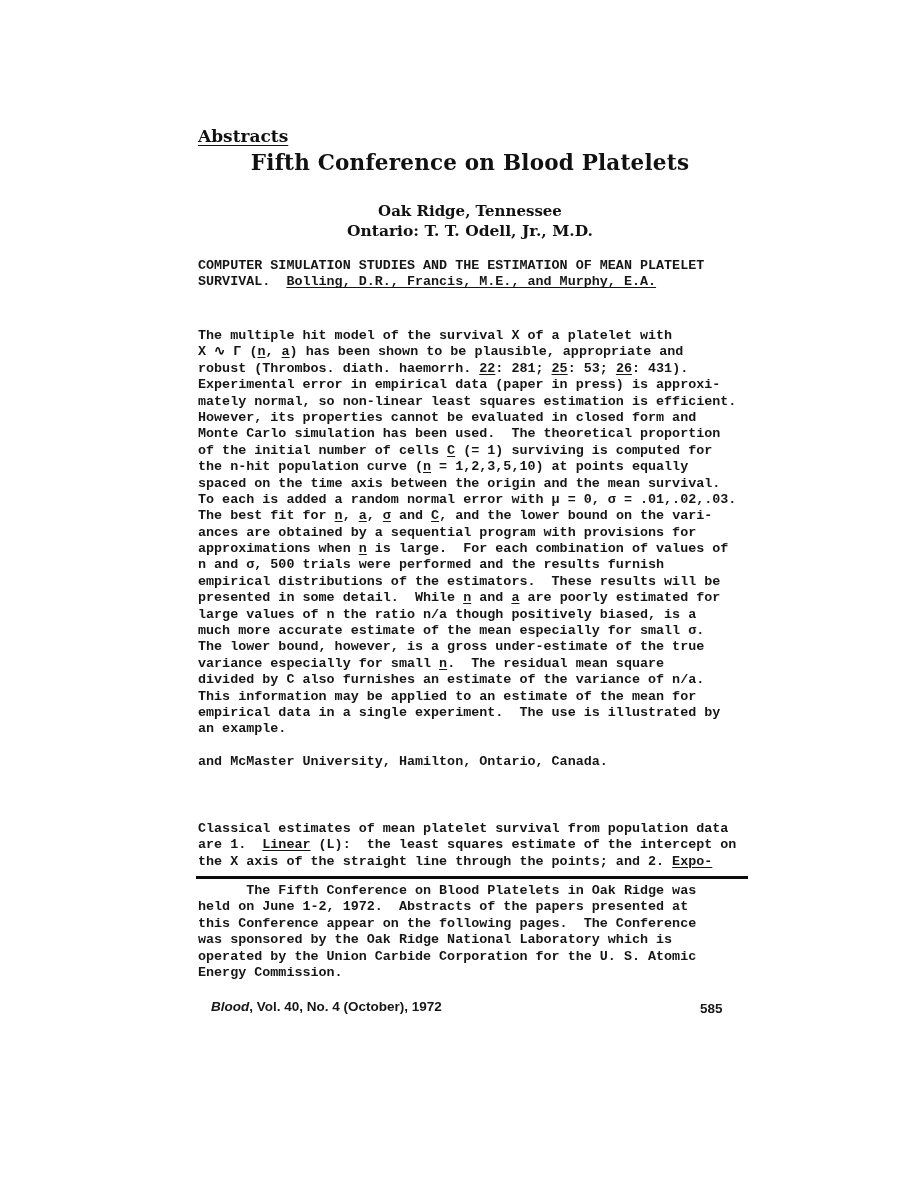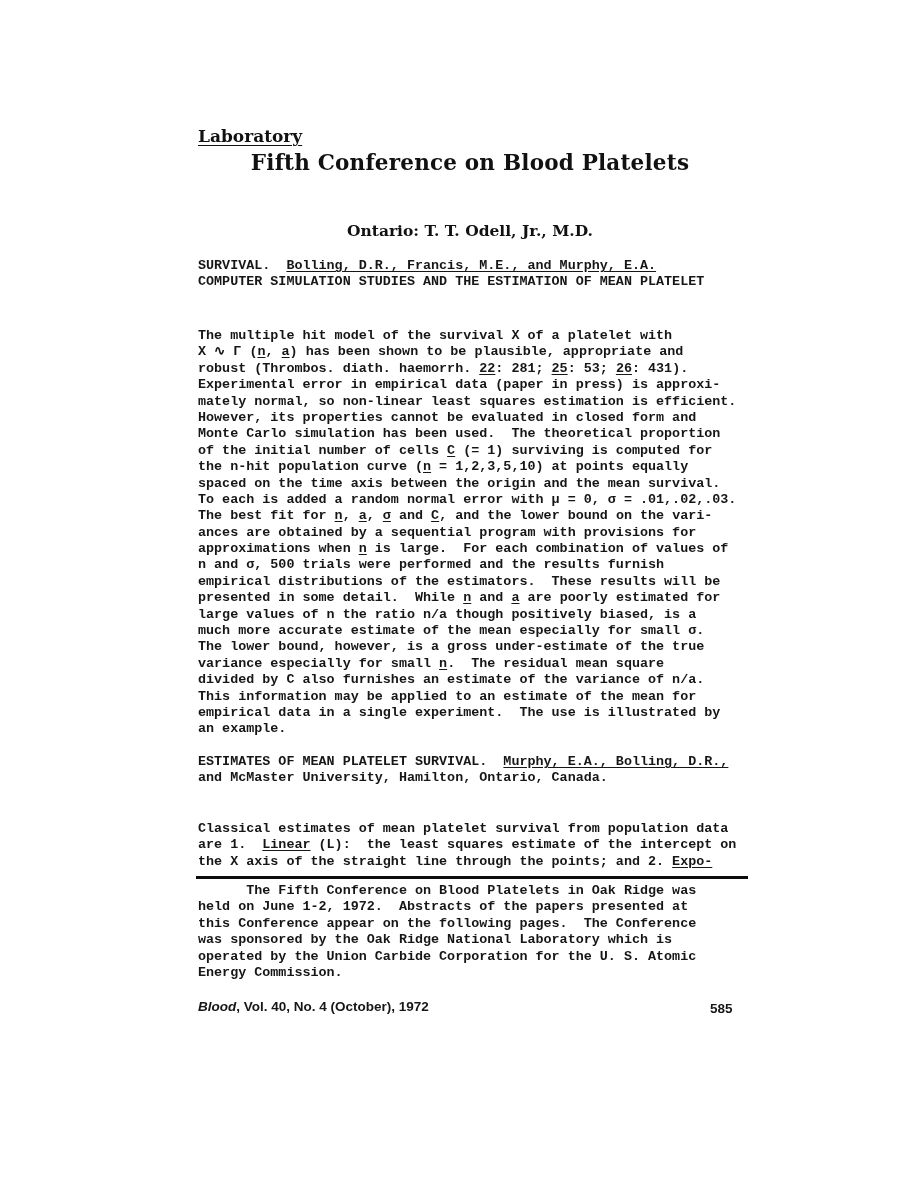--- a/index.html
+++ b/index.html
@@ -40,40 +40,41 @@
   .foot-rule {
     position:absolute; left:196px; top:876px;
     width:552px; height:2.5px; background:#0c0c0c;
   }
   
   .citation {
     position:absolute; left:198px; top:999px;
     font-family:"Liberation Sans","DejaVu Sans",sans-serif;
     font-weight:bold; font-size:13.5px; color:#161616;
   }
-  .j-ital { font-style:italic; }
+  .j-ital { font-style:italic;margin-left:13px; }
   .page-num {
     position:absolute; left:700px; top:1001px;
     font-family:"Liberation Sans","DejaVu Sans",sans-serif;
-    font-weight:bold; font-size:13.5px; color:#161616;margin-left:10px;
+    font-weight:bold; font-size:13.5px; color:#161616;
   }
 </style>
 </head>
 <body>
 
 <div class="page">
 
-  <div class="serif hdr-label">Laboratory</div>
+  <div class="serif hdr-label">Abstracts</div>
   <div class="serif hdr-center hdr-title">Fifth Conference on Blood Platelets</div>
+  <div class="serif hdr-center hdr-loc">Oak Ridge, Tennessee</div>
   <div class="serif hdr-center hdr-chair">Ontario: T. T. Odell, Jr., M.D.</div>
 
-  <div class="mono" id="a1h"><div class="tl">SURVIVAL.  <span class="u">Bolling, D.R., Francis, M.E., and Murphy, E.A.</span></div><div class="tl">COMPUTER SIMULATION STUDIES AND THE ESTIMATION OF MEAN PLATELET</div></div>
+  <div class="mono" id="a1h"><div class="tl">COMPUTER SIMULATION STUDIES AND THE ESTIMATION OF MEAN PLATELET</div><div class="tl">SURVIVAL.  <span class="u">Bolling, D.R., Francis, M.E., and Murphy, E.A.</span></div></div>
   <div class="mono" id="a1b"><div class="tl">The multiple hit model of the survival X of a platelet with</div><div class="tl">X ∿ Γ (<span class="u">n</span>, <span class="u">a</span>) has been shown to be plausible, appropriate and</div><div class="tl">robust (Thrombos. diath. haemorrh. <span class="u">22</span>: 281; <span class="u">25</span>: 53; <span class="u">26</span>: 431).</div><div class="tl">Experimental error in empirical data (paper in press) is approxi-</div><div class="tl">mately normal, so non-linear least squares estimation is efficient.</div><div class="tl">However, its properties cannot be evaluated in closed form and</div><div class="tl">Monte Carlo simulation has been used.  The theoretical proportion</div><div class="tl">of the initial number of cells <span class="u">C</span> (= 1) surviving is computed for</div><div class="tl">the n-hit population curve (<span class="u">n</span> = 1,2,3,5,10) at points equally</div><div class="tl">spaced on the time axis between the origin and the mean survival.</div><div class="tl">To each is added a random normal error with μ = 0, σ = .01,.02,.03.</div><div class="tl">The best fit for <span class="u">n</span>, <span class="u">a</span>, <span class="u">σ</span> and <span class="u">C</span>, and the lower bound on the vari-</div><div class="tl">ances are obtained by a sequential program with provisions for</div><div class="tl">approximations when <span class="u">n</span> is large.  For each combination of values of</div><div class="tl">n and σ, 500 trials were performed and the results furnish</div><div class="tl">empirical distributions of the estimators.  These results will be</div><div class="tl">presented in some detail.  While <span class="u">n</span> and <span class="u">a</span> are poorly estimated for</div><div class="tl">large values of n the ratio n/a though positively biased, is a</div><div class="tl">much more accurate estimate of the mean especially for small σ.</div><div class="tl">The lower bound, however, is a gross under-estimate of the true</div><div class="tl">variance especially for small <span class="u">n</span>.  The residual mean square</div><div class="tl">divided by C also furnishes an estimate of the variance of n/a.</div><div class="tl">This information may be applied to an estimate of the mean for</div><div class="tl">empirical data in a single experiment.  The use is illustrated by</div><div class="tl">an example.</div></div>
 
-  <div class="mono" id="a2h"><div class="tl">ESTIMATES OF MEAN PLATELET SURVIVAL.  <span class="u">Murphy, E.A., Bolling, D.R.,</span></div><div class="tl">and McMaster University, Hamilton, Ontario, Canada.</div></div>
+  <div class="mono" id="a2h"><div class="tl">and McMaster University, Hamilton, Ontario, Canada.</div></div>
   <div class="mono" id="a2b"><div class="tl">Classical estimates of mean platelet survival from population data</div><div class="tl">are 1.  <span class="u">Linear</span> (L):  the least squares estimate of the intercept on</div><div class="tl">the X axis of the straight line through the points; and 2. <span class="u">Expo-</span></div></div>
 
   <div class="foot-rule"></div>
   <div class="mono footnote"><div class="tl">      The Fifth Conference on Blood Platelets in Oak Ridge was</div><div class="tl">held on June 1-2, 1972.  Abstracts of the papers presented at</div><div class="tl">this Conference appear on the following pages.  The Conference</div><div class="tl">was sponsored by the Oak Ridge National Laboratory which is</div><div class="tl">operated by the Union Carbide Corporation for the U. S. Atomic</div><div class="tl">Energy Commission.</div></div>
 
   <div class="citation"><span class="j-ital">Blood</span><span>, Vol. 40, No. 4 (October), 1972</span></div>
   <div class="page-num">585</div>
 
 </div>
 

